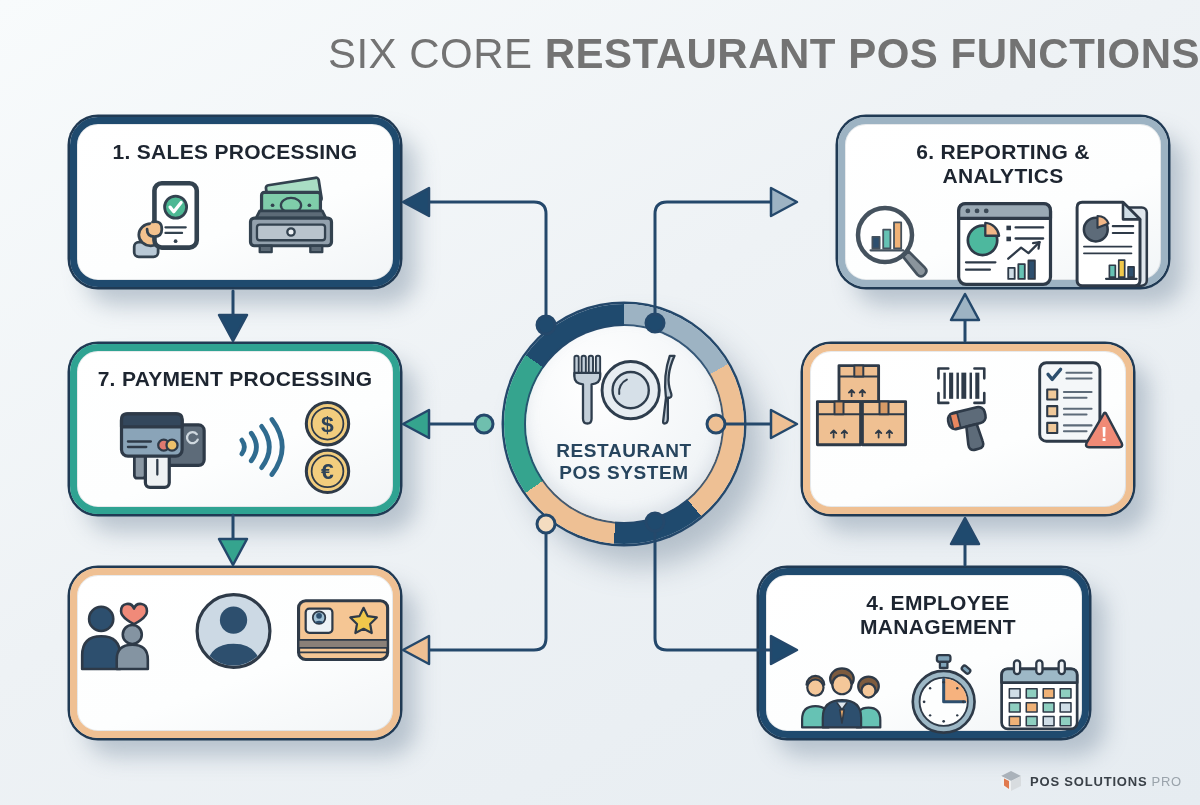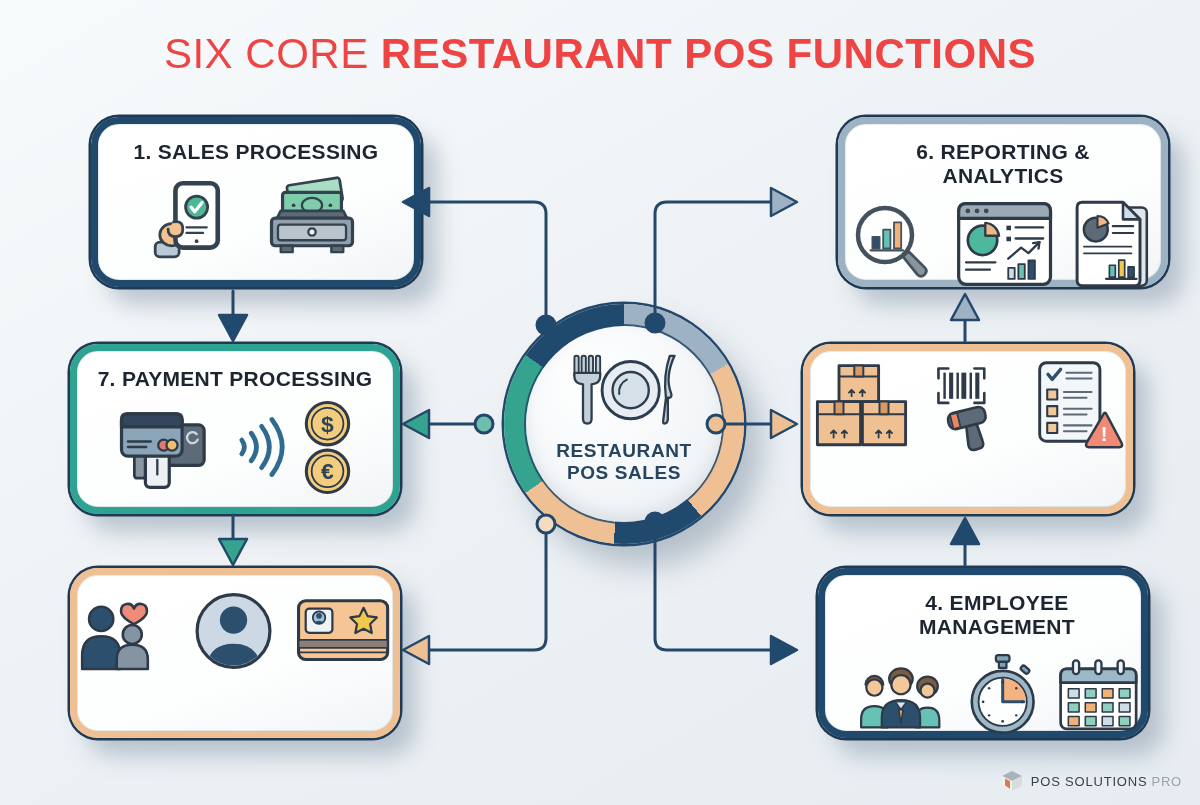--- a/index.html
+++ b/index.html
@@ -6,21 +6,21 @@
   body{
     width:1200px;height:805px;overflow:hidden;
     font-family:"Liberation Sans","DejaVu Sans",sans-serif;
     background:linear-gradient(150deg,#f8fbfc 0%,#eef2f5 45%,#e6ecf1 100%);
   }
   .canvas{position:relative;width:1200px;height:805px;}
 
   
   .page-title{
     position:absolute;top:30px;left:0;width:100%;
-    text-align:center;font-size:42px;color:#ef4444;margin:0;
+    text-align:right;font-size:42px;color:#737373;margin:0;
     letter-spacing:.5px;white-space:nowrap;
   }
   .page-title .lt{font-weight:400;}
   .page-title .bd{font-weight:800;}
 
   
   .fbox{
     position:absolute;width:330px;height:170px;box-sizing:border-box;
     background:linear-gradient(160deg,#ffffff 0%,#fdfefe 60%,#f2f5f7 100%);
     border:7px solid #1f4a6e;border-radius:28px;
@@ -28,26 +28,26 @@
                inset 0 0 0 1px rgba(30,50,70,.10);
   }
   .fbox h2{
     margin:16px 10px 0;text-align:center;
     font-size:21px;font-weight:700;color:#1d2530;letter-spacing:.3px;
   }
   .icons{
     display:flex;align-items:center;justify-content:center;
     gap:16px;margin-top:4px;height:104px;
   }
-  #box1{left:70px;top:117px;margin-left:21px;}
+  #box1{left:70px;top:117px;}
   #box2{left:70px;top:344px;border-color:#2fa392;}
   #box3{left:70px;top:568px;border-color:#efc093;}
   #box6{left:803px;top:117px;border-color:#9db3c3;margin-left:35px;}
   #box5{left:803px;top:344px;border-color:#efc093;}
-  #box4{left:818px;top:568px;padding-left:28px;}
+  #box4{left:759px;top:568px;padding-left:28px;}
 
   
   .hub{
     position:absolute;left:504px;top:304px;width:240px;height:240px;
     border-radius:50%;
     background:conic-gradient(from 0deg,
       #9db3c3 0deg 60deg,#eec094 60deg 140deg,#1f4a6e 140deg 185deg,
       #eec094 185deg 235deg,#35a48e 235deg 305deg,#1f4a6e 305deg 360deg);
     box-shadow:0 0 0 2.5px #24486b,18px 22px 30px rgba(110,130,150,.45);
   }
@@ -65,21 +65,21 @@
 
   
   .connectors{position:absolute;left:0;top:0;pointer-events:none;z-index:5;}
 
   
   .brand{
     position:absolute;right:18px;bottom:12px;
     display:flex;align-items:center;gap:7px;
   }
   .brand-text{font-size:13px;letter-spacing:.8px;}
-  .brand-text .bb{font-weight:400;color:#3a4148;}
+  .brand-text .bb{font-weight:700;color:#3a4148;}
   .brand-text .bp{font-weight:400;color:#9aa3ab;margin-left:4px;margin-top:41px;}
 </style>
 </head>
 <body>
 
 <div class="canvas">
 
   <h1 class="page-title"><span class="lt">SIX CORE</span> <span class="bd">RESTAURANT POS FUNCTIONS</span></h1>
 
   <section class="fbox" id="box1">
@@ -374,21 +374,21 @@
           <rect x="35.5" y="4" width="4.5" height="22" rx="2" fill="#c3cfd9" stroke-width="2"></rect>
           <path d="M13,22 h27 v4 q0,7 -9,8 v36 q0,5 -4.5,5 q-4.5,0 -4.5,-5 v-36 q-9,-1 -9,-8 z" fill="#c3cfd9" stroke-width="2.4"></path>
           <circle cx="72" cy="40" r="30" fill="#e7edf2" stroke-width="3"></circle>
           <circle cx="72" cy="40" r="19" fill="#d6e0e8" stroke-width="2.5"></circle>
           <path d="M60,44 a14,14 0 0 1 8,-15" fill="none" stroke-width="2.2"></path>
           <path d="M118,4 q-10,22 -4,38 q2,5 -1,6 l-2,0 V70 q0,5 -4,5 q-1,0 -1,-2 l3,-25 q-3,-24 4,-44 z" fill="#c3cfd9" stroke-width="2.4"></path>
         </g>
       </svg>
       <div class="hub-label">
         <div>RESTAURANT</div>
-        <div>POS SALES</div>
+        <div>POS SYSTEM</div>
       </div>
     </div>
   </div>
 
   <svg class="connectors" width="1200" height="805" viewBox="0 0 1200 805">
     <g fill="none" stroke="#24486b" stroke-width="3" stroke-linecap="round">
       <path d="M546,325 L546,214 Q546,202 534,202 L428,202"></path>
       <path d="M655,323 L655,214 Q655,202 667,202 L772,202"></path>
       <path d="M484,424 L428,424"></path>
       <path d="M716,424 L772,424"></path>

